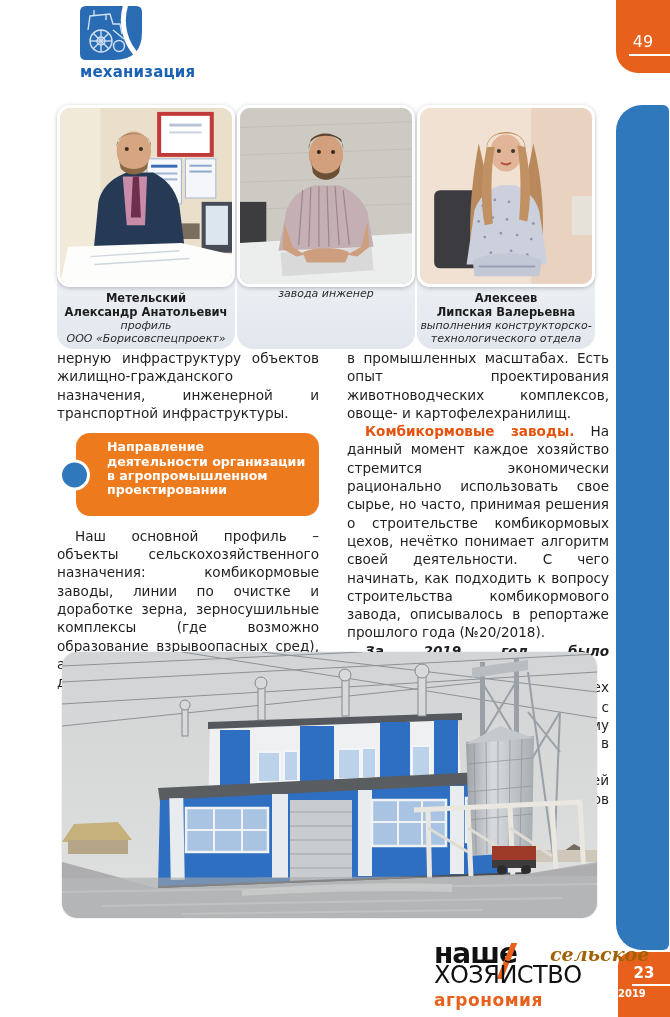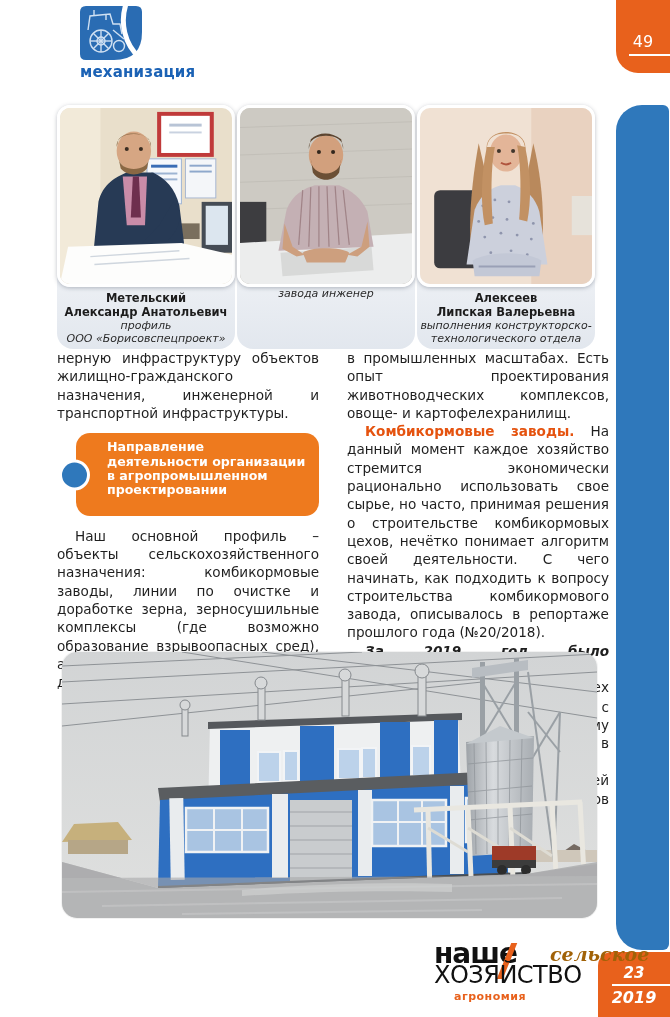--- a/index.html
+++ b/index.html
@@ -13,25 +13,25 @@
 
   
   .tab-top { position:absolute; right:0; top:0; width:54px; height:73px;
              background:#e8611c; border-radius:0 0 0 22px; color:#fff; }
   .tab-top .num { font-size:16px; font-weight:normal; text-align:center; margin-top:32px; }
   .tab-top .rule { height:2px; background:#fff; margin:3px 0 0 13px; }
 
   .blue-bar { position:absolute; right:1px; top:105px; width:53px; height:845px;
               background:#2f78bb; border-radius:26px 6px 6px 26px; }
 
-  .tab-bottom { position:absolute; right:0; top:952px; width:72px; height:65px;
-                background:#e8611c; border-radius:14px 0 0 0; color:#fff;font-style:italic; }
+  .tab-bottom { position:absolute; right:0; top:952px; width:52px; height:65px;
+                background:#e8611c; border-radius:14px 0 0 0; color:#fff; }
   .tab-bottom .num { font-size:15px; font-weight:bold; text-align:center; margin-top:12px; }
   .tab-bottom .rule { height:2px; background:#fff; margin:2px 0 2px 14px; }
-  .tab-bottom .year { font-size:16px; font-weight:bold; text-align:center; }
+  .tab-bottom .year { font-size:10px; font-weight:bold; text-align:left; }
 
   
   .people { position:absolute; left:57px; top:105px; width:552px; display:flex; gap:2px; }
   .person-card { width:178px; border-radius:16px;
                  background:linear-gradient(#ffffff 20%, #e2e7ee 100%); padding-bottom:4px; }
   .person-photo { height:182px; border-radius:13px; border:3px solid #fff; overflow:hidden;
                   box-shadow:0 1px 4px rgba(60,70,90,.35); }
   .person-photo svg { display:block; width:100%; height:100%; }
   .person-name { font-size:11.5px; font-weight:bold; text-align:center; line-height:13.5px; margin-top:5px; color:#1c1c1c;}
   .person-role { font-size:11px; font-style:italic; text-align:center; line-height:13px; color:#2a2a2a; }
@@ -58,21 +58,21 @@
               border-radius:15px; overflow:hidden; box-shadow:0 0 0 1px rgba(0,0,0,.05); }
   .building svg { display:block; }
 
   
   .footer-brand { position:absolute; left:430px; top:941px; width:185px; height:66px; }
   .fb-word1 { position:absolute; left:4px; top:0; font-size:28px; font-weight:bold; letter-spacing:-1px; color:#111; line-height:26px;}
   .fb-word2 { position:absolute; left:4px; top:22px; font-size:24px; font-weight:normal; letter-spacing:-.5px; color:#111; text-transform:uppercase; line-height:24px;}
   .fb-slash { position:absolute; left:74px; top:2px; width:6px; height:36px; background:#e8611c; transform:skewX(-22deg); }
   .fb-accent { position:absolute; left:88px; top:2px; font-family:"DejaVu Serif", serif; font-style:italic; font-weight:bold;
                font-size:19px; color:#a16207;margin-left:32px; }
-  .fb-tagline { position:absolute; left:24px; top:49px; font-size:11px; font-weight:bold; color:#e8611c; letter-spacing:.5px;}
+  .fb-tagline { position:absolute; left:4px; top:49px; font-size:17px; font-weight:bold; color:#e8611c; letter-spacing:.5px;}
 </style>
 </head>
 <body>
 
 <div class="page">
 
   <div class="brand">
     <svg class="brand-icon" width="62" height="54" viewBox="0 0 62 54">
       <path d="M0,6 Q0,0 6,0 L56,0 Q62,0 62,6 L62,26 Q62,54 34,54 L6,54 Q0,54 0,48 Z" fill="#2a6cb3"></path>
       <path d="M46,-2 C40,16 44,38 60,52" stroke="#fff" stroke-width="5" fill="none"></path>

